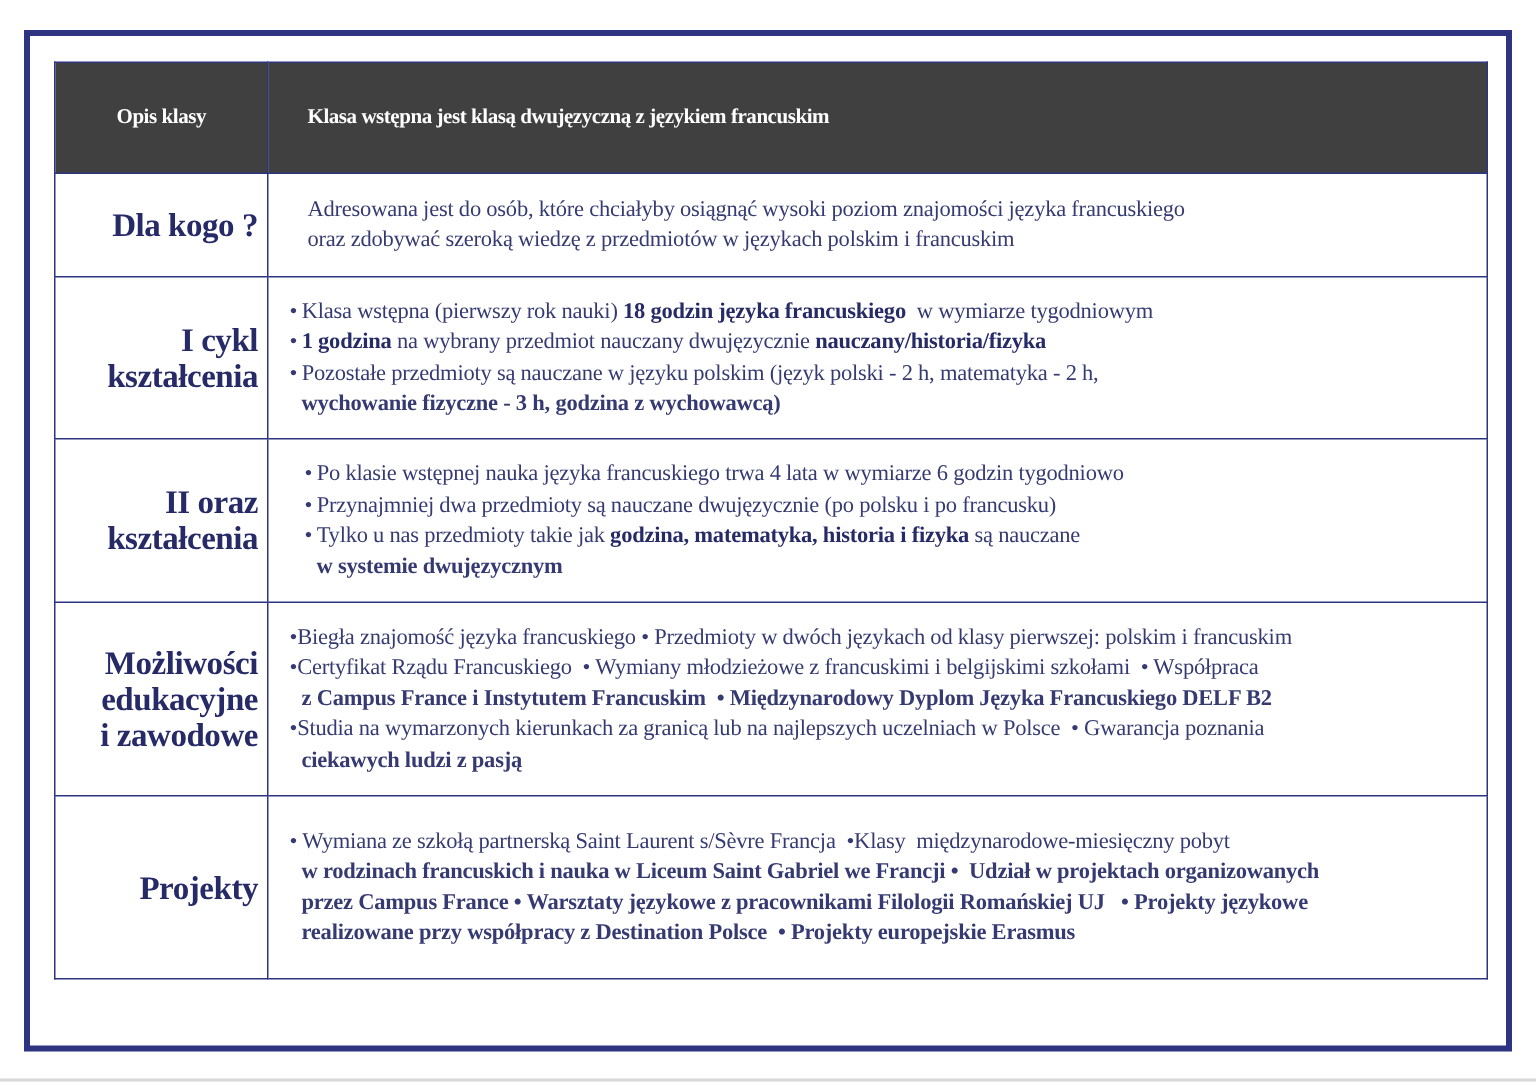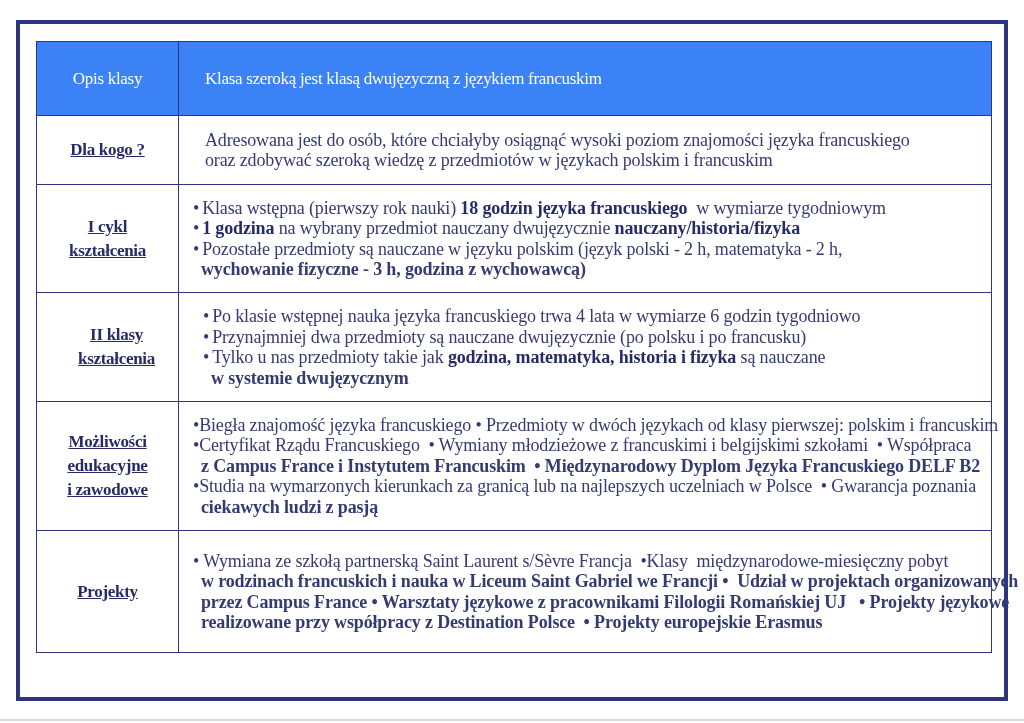--- a/index.html
+++ b/index.html
@@ -17,31 +17,31 @@
     }
     table.info {
       position: absolute; left: 36px; top: 41px; width: 956px;
       border-collapse: collapse; table-layout: fixed;
     }
     table.info td, table.info th {
       border: 1.5px solid #2e3480; vertical-align: middle;
     }
     .col-label { width: 142px; }
     th {
-      background: #3b82f6; color: #ffffff; font-weight: normal; height: 71px;
-      font-size: 17px; text-align: left; letter-spacing: -0.3px;
+      background: #404040; color: #ffffff; font-weight: bold; height: 71px;
+      font-size: 14px; text-align: left; letter-spacing: -0.3px;
     }
     th.h-label { text-align: center; border-right: 2px solid #ffffff; }
     th.h-title { padding-left: 26px; }
     td.label {
-      text-align: center; font-weight: bold; font-size: 17px; line-height: 24px;
-      color: #262b68; padding: 0 6px; letter-spacing: -0.3px; text-decoration: underline;
+      text-align: right; font-weight: bold; font-size: 22px; line-height: 24px;
+      color: #262b68; padding: 0 6px; letter-spacing: -0.3px;
     }
     td.content {
-      font-size: 18px; line-height: 20.5px; color: #353a72;
+      font-size: 15px; line-height: 20.5px; color: #353a72;
       padding: 4px 8px 4px 14px; letter-spacing: -0.15px;
     }
     td.content.plain { padding-left: 26px; }
     .line { display: block; white-space: nowrap; }
     .line.indent { padding-left: 8px; font-weight: bold; }
     .b { font-weight: bold; color: #262b68; }
     .bullet { display: inline-block; margin-right: 3px; }
     tr.r1 td { height: 60px; }
     tr.r2 td { height: 99px; }
     tr.r3 td { height: 100px; padding-left: 24px; }
@@ -56,21 +56,21 @@
 <div class="bottom-rule"></div>
 
 <table class="info">
   <colgroup>
       <col class="col-label">
       <col>
     </colgroup>
   <tbody>
       <tr>
     <th class="h-label">Opis klasy</th>
-    <th class="h-title">Klasa szeroką jest klasą dwujęzyczną z językiem francuskim</th>
+    <th class="h-title">Klasa wstępna jest klasą dwujęzyczną z językiem francuskim</th>
   </tr>
 
   <tr class="r1">
     <td class="label">Dla kogo ?</td>
     <td class="content plain">
       <span class="line">Adresowana jest do osób, które chciałyby osiągnąć wysoki poziom znajomości języka francuskiego</span>
       <span class="line">oraz zdobywać szeroką wiedzę z przedmiotów w językach polskim i francuskim</span>
     </td>
   </tr>
 
@@ -82,21 +82,21 @@
     <td class="content">
       <span class="line"><span class="bullet">•</span><span>Klasa wstępna (pierwszy rok nauki) </span><span class="b">18 godzin języka francuskiego</span><span style="white-space:pre">  w wymiarze tygodniowym</span></span>
       <span class="line"><span class="bullet">•</span><span class="b">1 godzina</span><span style="white-space:pre"> na wybrany przedmiot nauczany dwujęzycznie </span><span class="b">nauczany/historia/fizyka</span></span>
       <span class="line"><span class="bullet">•</span><span>Pozostałe przedmioty są nauczane w języku polskim (język polski - 2 h, matematyka - 2 h,</span></span>
       <span class="line indent">wychowanie fizyczne - 3 h, godzina z wychowawcą)</span>
     </td>
   </tr>
 
   <tr class="r3">
     <td class="label">
-      <span class="line">II klasy</span>
+      <span class="line">II oraz</span>
       <span class="line">kształcenia</span>
     </td>
     <td class="content">
       <span class="line"><span class="bullet">•</span><span>Po klasie wstępnej nauka języka francuskiego trwa 4 lata w wymiarze 6 godzin tygodniowo</span></span>
       <span class="line"><span class="bullet">•</span><span>Przynajmniej dwa przedmioty są nauczane dwujęzycznie (po polsku i po francusku)</span></span>
       <span class="line"><span class="bullet">•</span><span style="white-space:pre">Tylko u nas przedmioty takie jak </span><span class="b">godzina, matematyka, historia i fizyka</span><span style="white-space:pre"> są nauczane</span></span>
       <span class="line indent">w systemie dwujęzycznym</span>
     </td>
   </tr>
 

